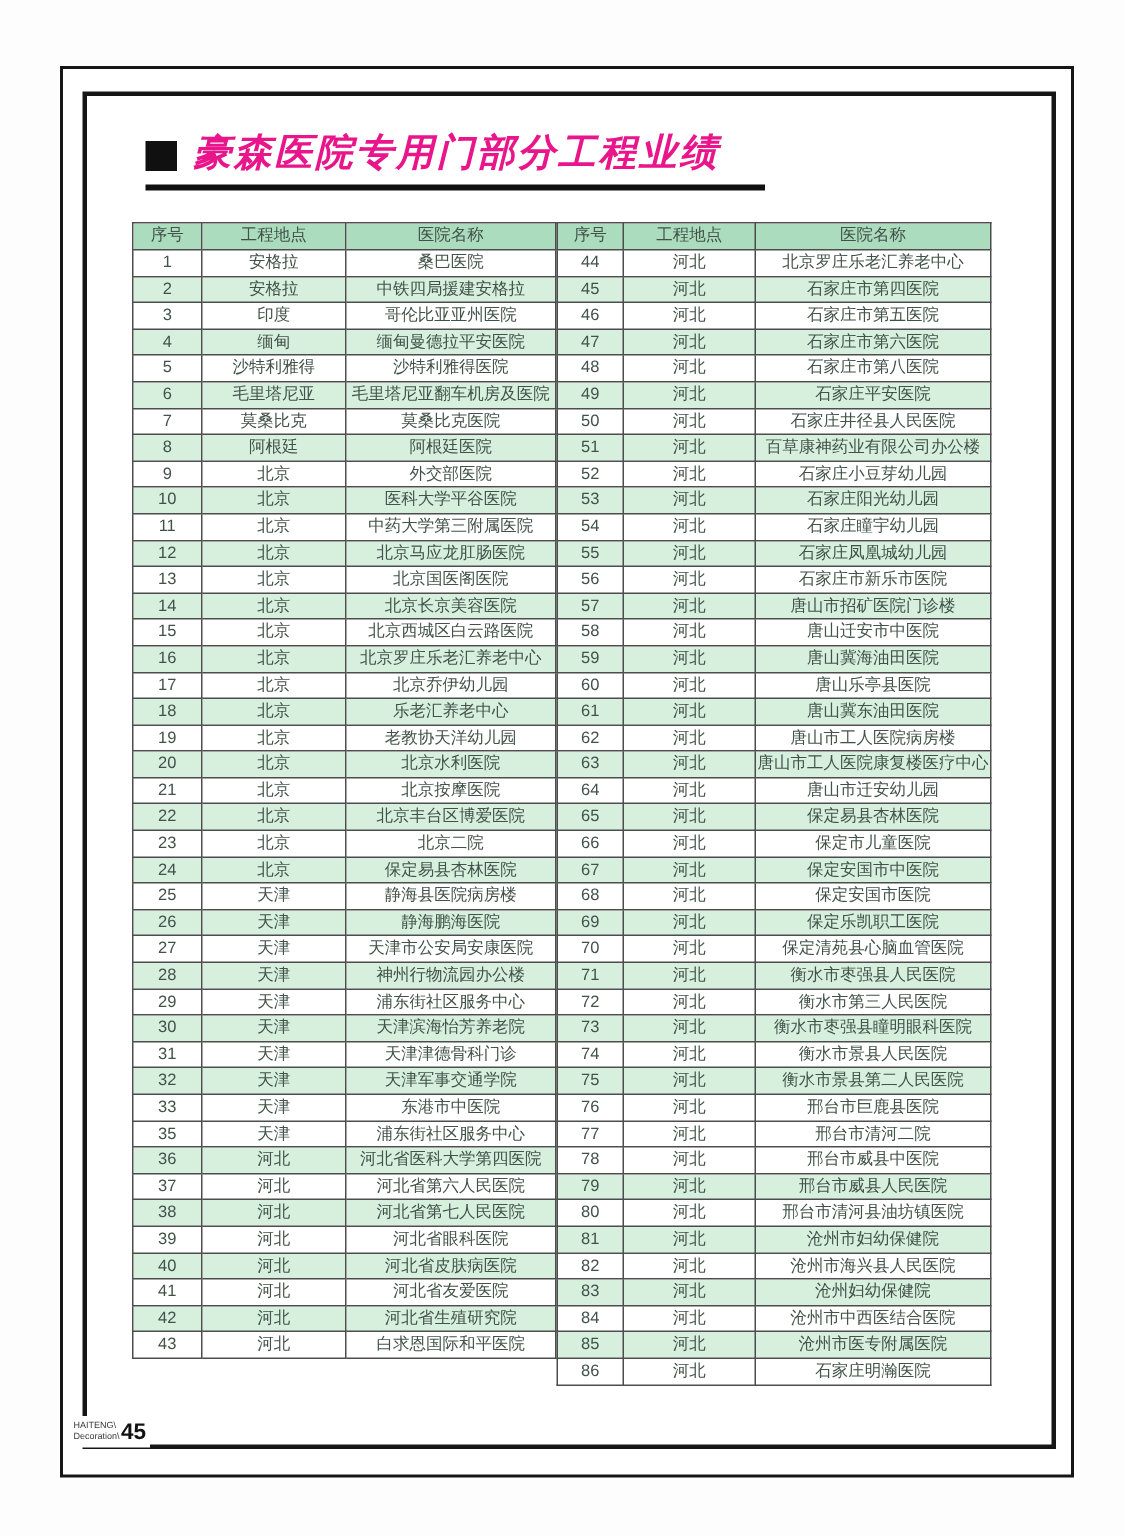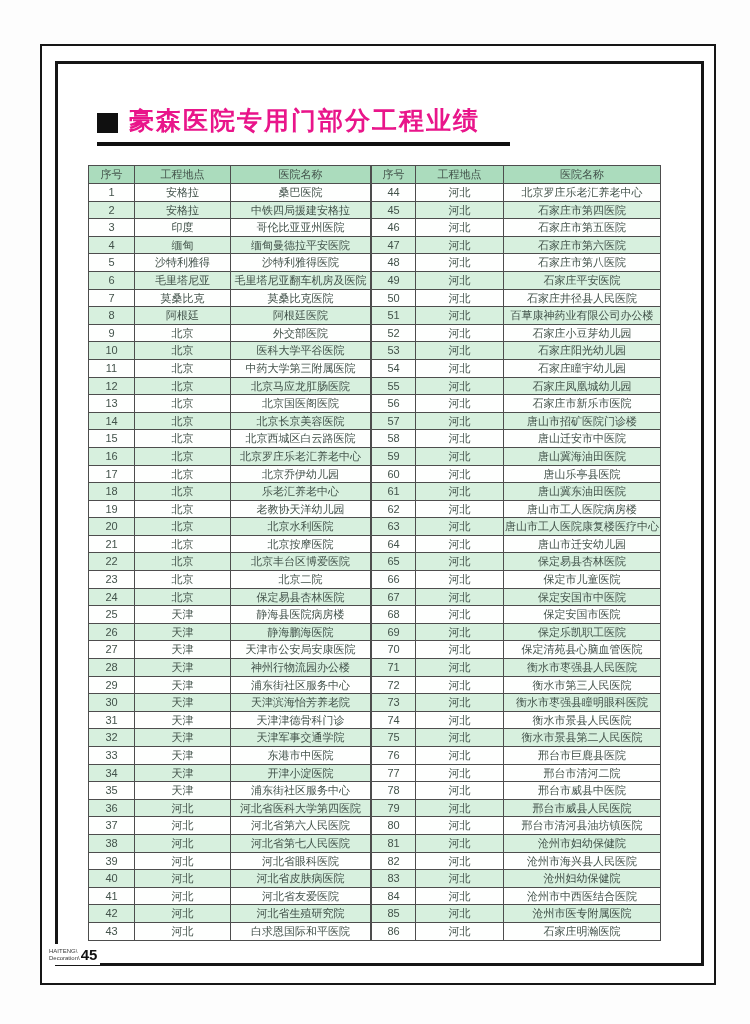--- a/index.html
+++ b/index.html
@@ -12,34 +12,34 @@
   .frame-outer{
     position:absolute;left:40px;top:44px;width:672px;height:937px;
     border:2px solid #161616;background:#ffffff;
   }
   .frame-inner{
     position:absolute;left:55px;top:61px;width:643px;height:899px;
     border:3px solid #161616;background:#ffffff;
   }
   
   .title-wrap{
-    position:absolute;left:97px;top:104px;
+    position:absolute;left:97px;top:85px;
     display:inline-flex;align-items:center;gap:11px;
-    border-bottom:4px solid #101010;padding:0 30px 5px 0;
+    border-bottom:4px solid #101010;padding:0 30px 5px 0;font-style:italic;
   }
   .title-square{
     width:21px;height:20px;background:#101010;flex:0 0 auto;margin-top:4px;
   }
   .title-text{
     font-size:25px;font-weight:bold;color:#e9158a;
     letter-spacing:2px;white-space:nowrap;
   }
   
   .tables{
-    position:absolute;left:88px;top:148px;display:flex;align-items:flex-start;margin-top:17px;
+    position:absolute;left:88px;top:148px;display:flex;align-items:flex-start;
   }
   table{
     border-collapse:collapse;table-layout:fixed;
   }
   th,td{
     border:1px solid #4d4d4d;
     font-size:11px;font-weight:400;color:#42524a;
     text-align:center;vertical-align:middle;
     height:16.6px;line-height:16.6px;
     padding:0 1px;overflow:hidden;white-space:nowrap;
@@ -250,25 +250,20 @@
         <tr class="shaded">
           <td>32</td>
           <td>天津</td>
           <td>天津军事交通学院</td>
         </tr>
         <tr>
           <td>33</td>
           <td>天津</td>
           <td>东港市中医院</td>
         </tr>
-        <tr class="shaded">
-          <td>34</td>
-          <td>天津</td>
-          <td>开津小淀医院</td>
-        </tr>
         <tr>
           <td>35</td>
           <td>天津</td>
           <td>浦东街社区服务中心</td>
         </tr>
         <tr class="shaded">
           <td>36</td>
           <td>河北</td>
           <td>河北省医科大学第四医院</td>
         </tr>

